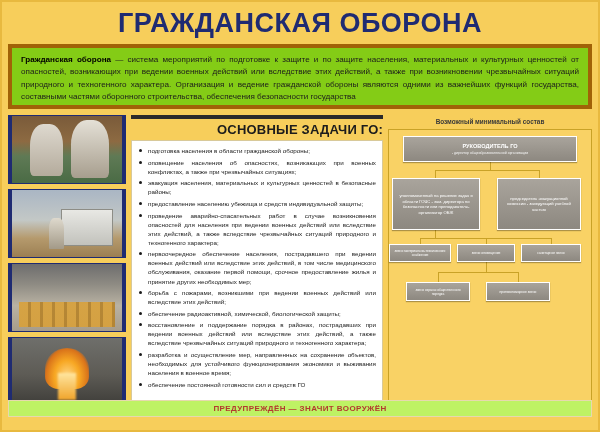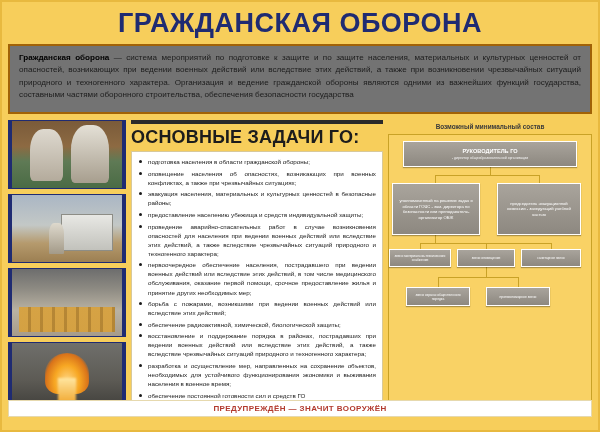--- a/index.html
+++ b/index.html
@@ -25,23 +25,23 @@
     font-size: 27px;
     font-weight: bold;
     color: #1f2b72;
     letter-spacing: 0.5px;
     white-space: nowrap;
   }
 
   
   #intro-panel {
     margin: 0 6px;
-    background: #737373;
-    border: 2px solid #a16207;
-    padding: 6px 9px 11px 9px;
+    background: #84cc16;
+    border: 4px solid #a16207;
+    padding: 6px 9px 2px 9px;
   }
   #intro-text {
     font-size: 8.1px;
     line-height: 1.52;
     color: #1c1c1c;
     text-align: justify;
   }
   #intro-text b { color: #000; }
 
   
@@ -121,22 +121,22 @@
 
   
   #tasks-panel {
     width: 252px;
     display: flex; flex-direction: column;
   }
   #tasks-rule {
     height: 4px; background: #2a2a2a; margin-bottom: 3px;
   }
   #tasks-heading {
-    font-size: 18px; font-weight: bold; color: #1c1c1c;
-    text-align: left; letter-spacing: .2px;
+    font-size: 13px; font-weight: bold; color: #1c1c1c;
+    text-align: right; letter-spacing: .2px;
     margin-bottom: 3px;
   }
   #tasks-box {
     flex: 1;
     background: #ffffff;
     border: 1px solid #d8c99a;
     padding: 5px 6px 5px 5px;
     overflow: hidden;
   }
   ul#tasks-list { list-style: none; }
@@ -205,21 +205,21 @@
   .conn { position: absolute; background: #c9a227; }
 
   
   #footer-band {
     position: absolute; left: 0; right: 0; bottom: 0;
     height: 30px;
     background: #f7ce5b;
   }
   #footer-inner {
     position: absolute; left: 6px; right: 6px; top: 0; height: 17px;
-    background: #ffffff;
+    background: #bef264;
     border: 1px solid #e6d9ae;
     display: flex; align-items: center; justify-content: center;
   }
   #footer-motto {
     font-size: 8px; font-weight: bold; color: #b23a2e; letter-spacing: .4px;
   }
 </style>
 </head>
 <body>
 

